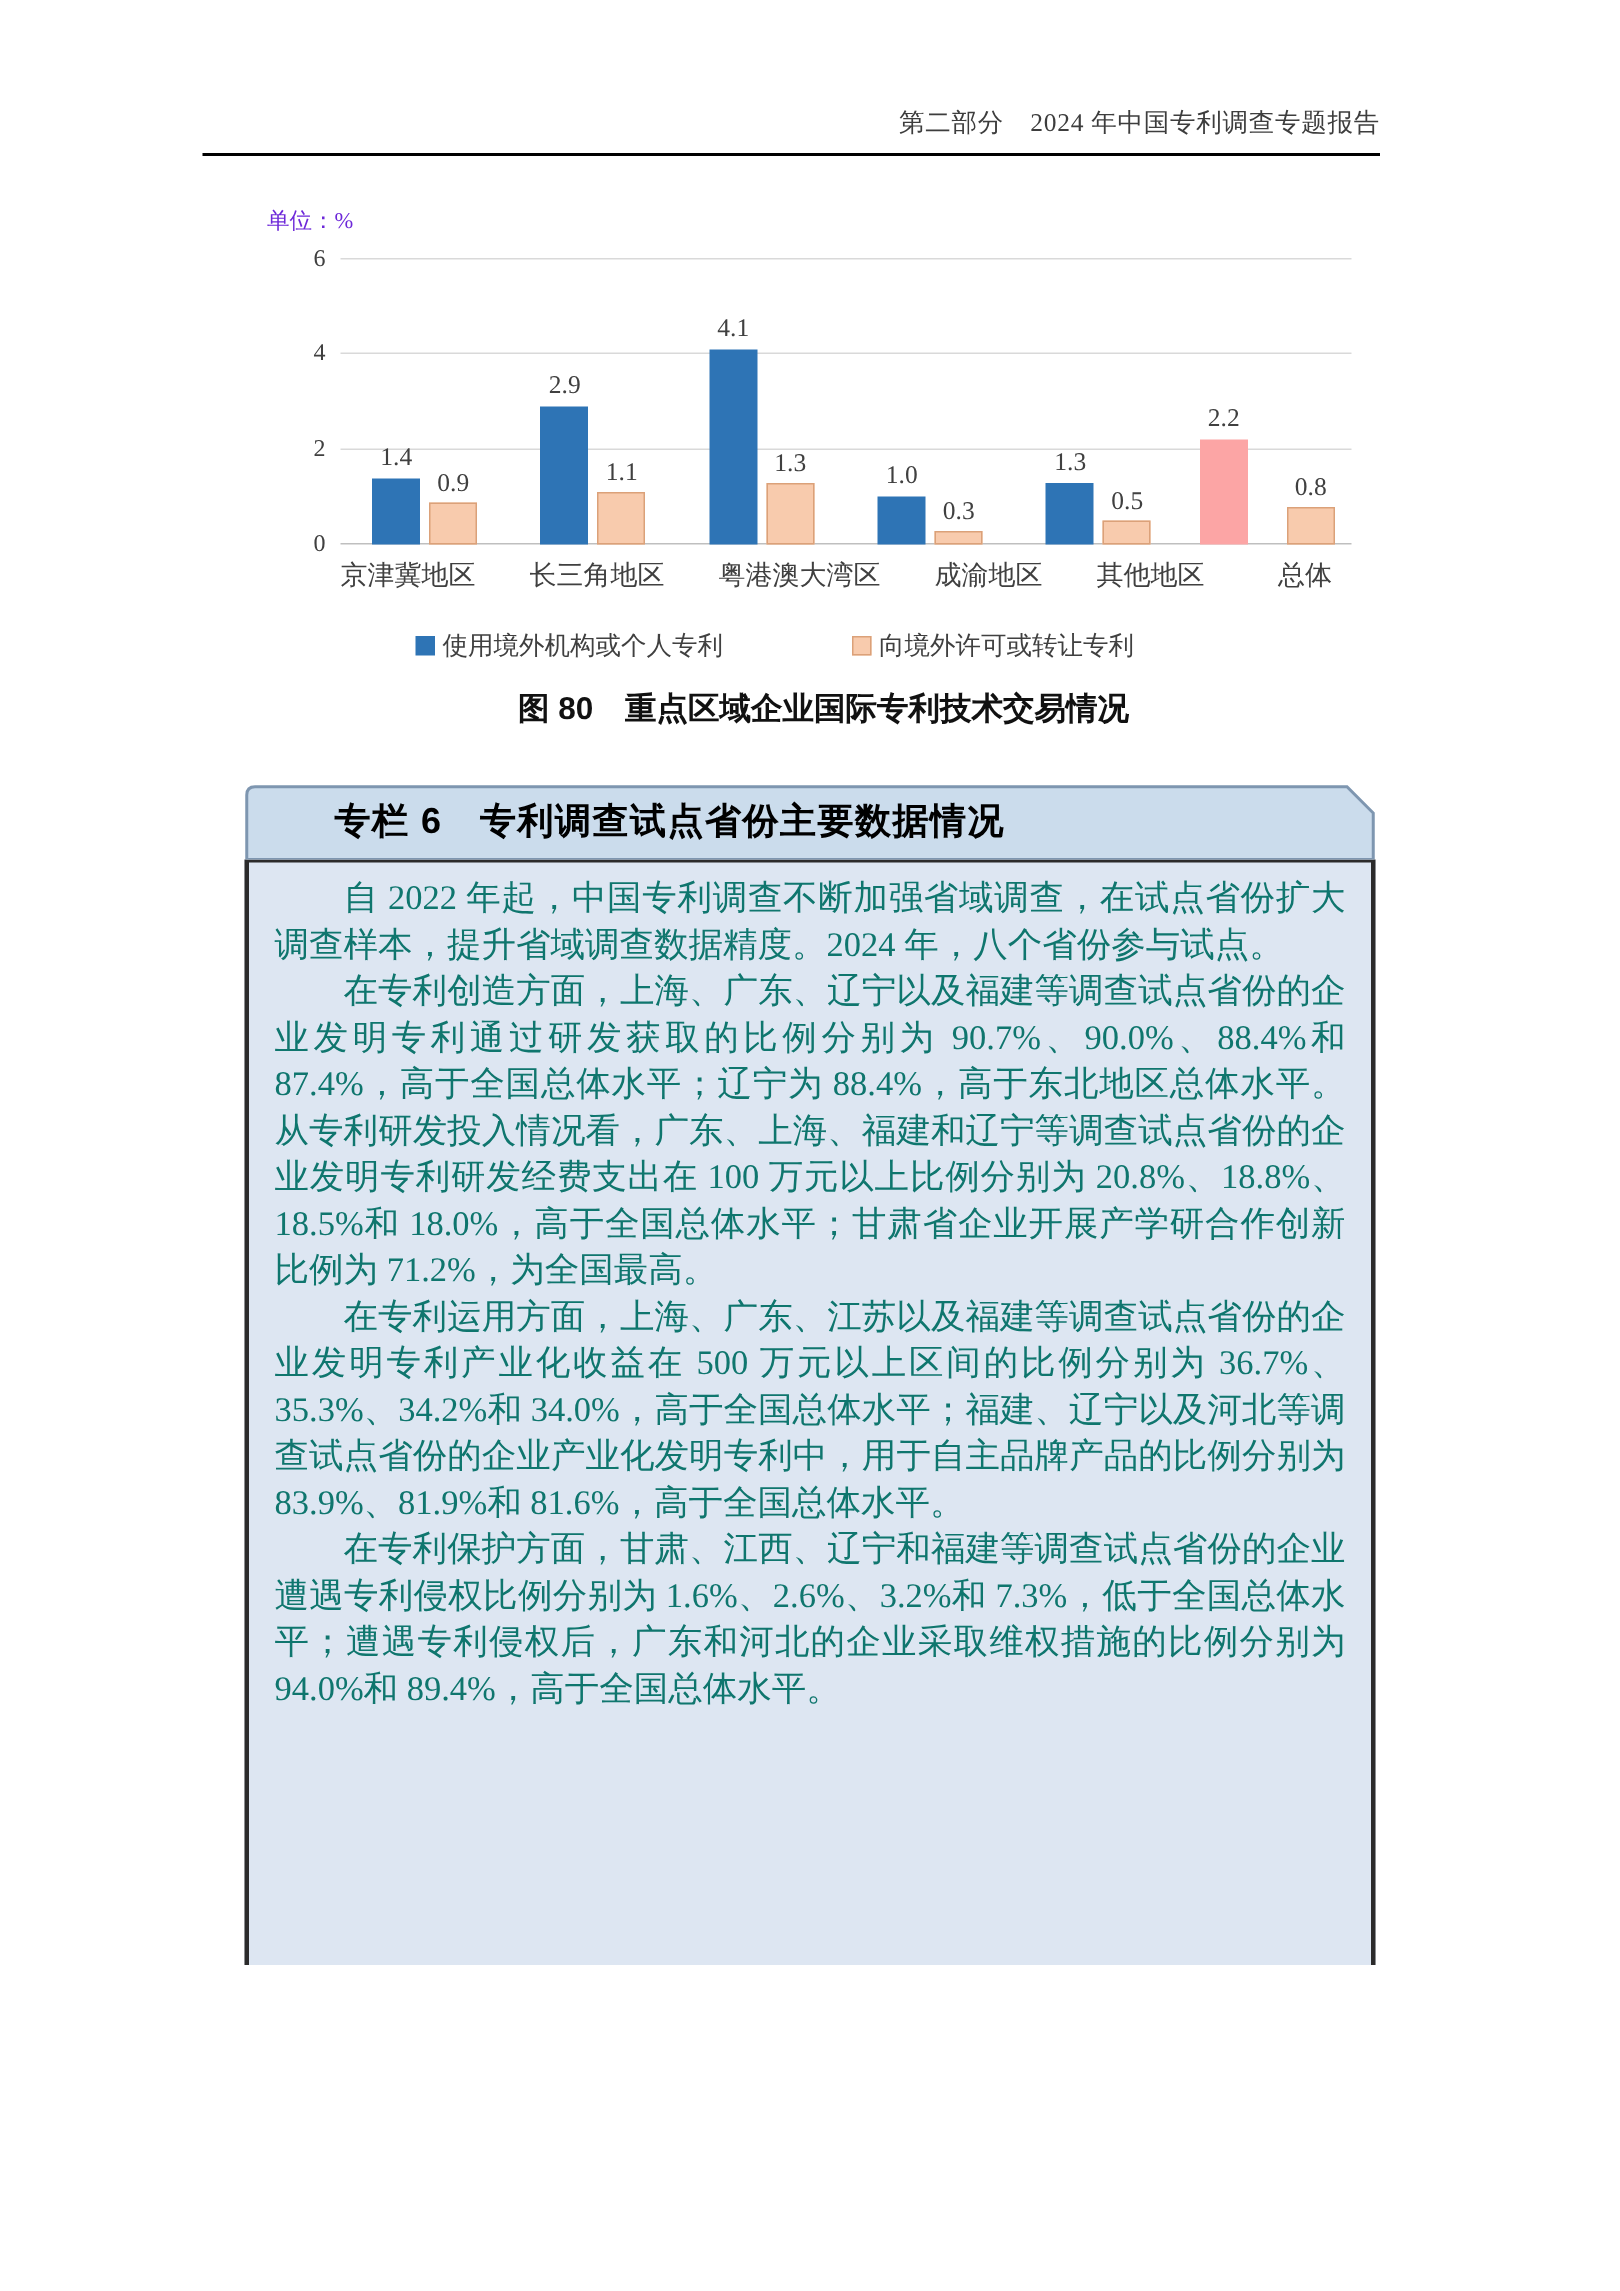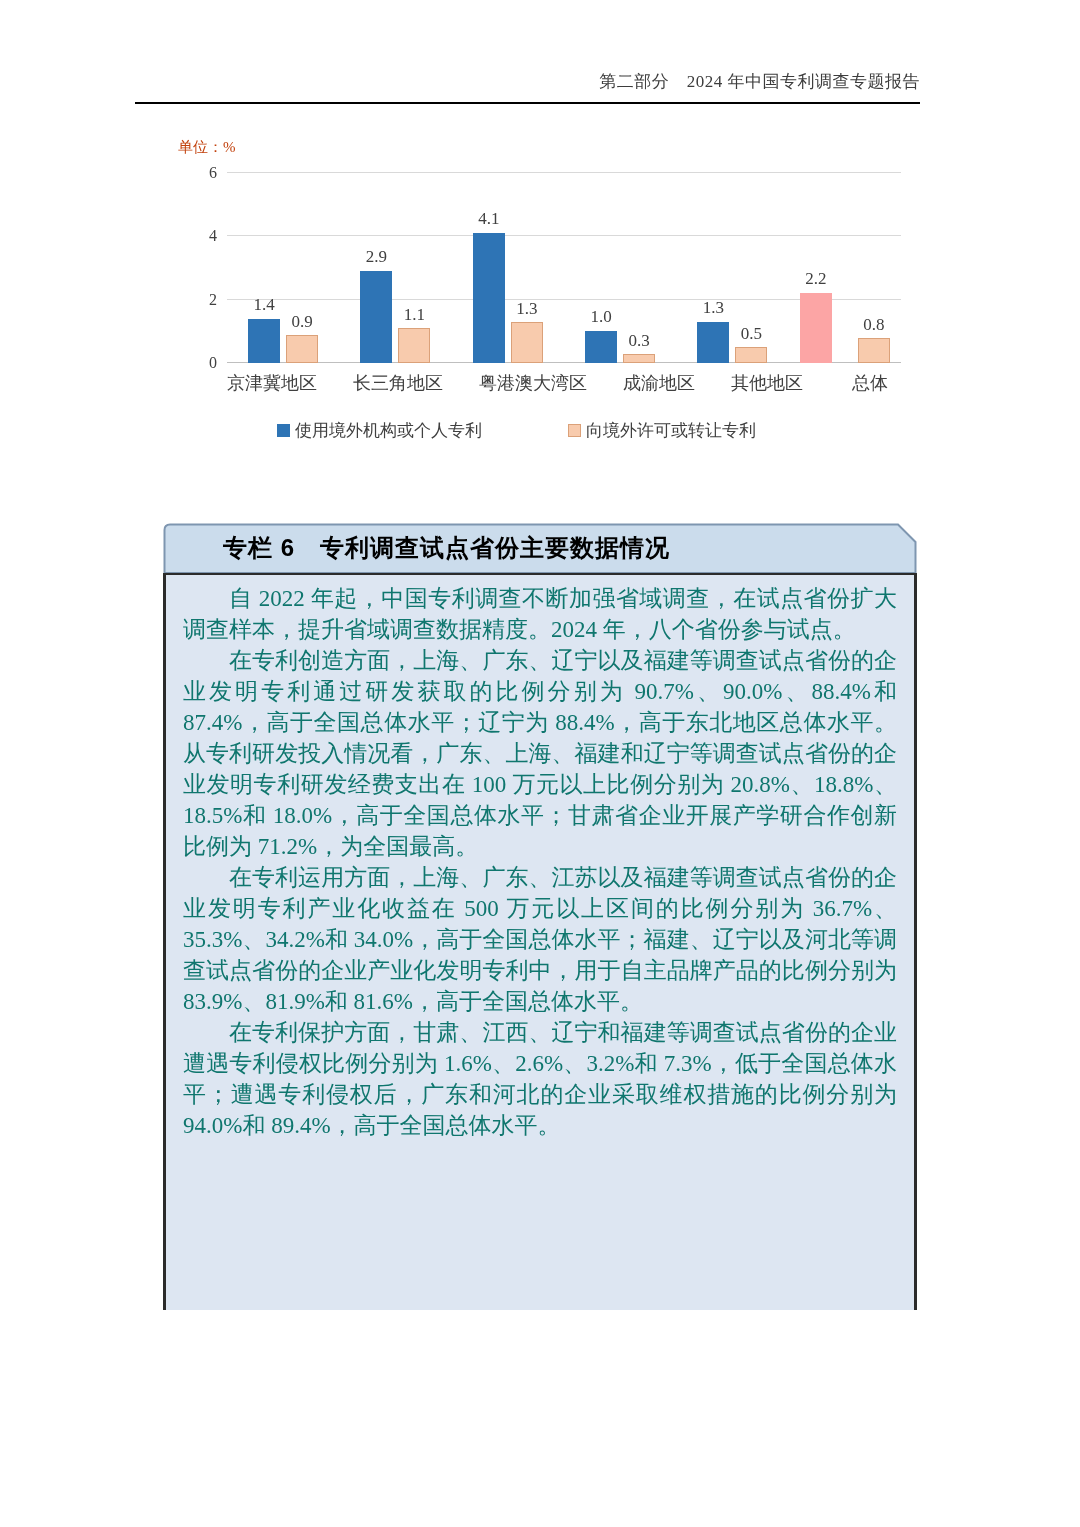--- a/index.html
+++ b/index.html
@@ -15,21 +15,21 @@
   
   .page-header {
     position:absolute; left:135px; right:160px; top:70px;
     text-align:right; font-size:17px; color:#3d3d3d;
     padding-bottom:9px; border-bottom:2px solid #000000;
     letter-spacing:.5px;
   }
 
   
   .chart { position:absolute; left:178px; top:138px; width:742px; }
-  .unit-label { font-size:15px; color:#c2410c; }
+  .unit-label { font-size:15px; color:#6d28d9; }
   .plot {
     position:relative; margin-left:49px; margin-top:16px;
     width:674px; height:190px;
   }
   .gridline {
     position:absolute; left:0; right:0; height:1px;
     background:#d9d9d9;
   }
   .gridline.axis { background:#bfbfbf; }
   .ytick {
@@ -179,20 +179,21 @@
     <div class="legend">
         <div class="legend-item">
           <span class="legend-swatch" style="background: rgb(46, 116, 181);"></span>
           <span class="legend-label">使用境外机构或个人专利</span>
         </div>
         <div class="legend-item">
           <span class="legend-swatch" style="background: rgb(248, 203, 173); border: 1px solid rgb(219, 161, 121);"></span>
           <span class="legend-label">向境外许可或转让专利</span>
         </div>
       </div>
+    <div class="chart-caption">图 80　重点区域企业国际专利技术交易情况</div>
   </div>
 
   <div class="callout">
     <div class="callout-header">
       <svg viewBox="0 0 754 50">
         <path id="hdr-shape" d="M1.5,7 Q1.5,1.5 7,1.5 L735,1.5 L752.5,19 L752.5,50 L1.5,50 Z" fill="#CBDCEC" stroke="#7E96B0" stroke-width="2"></path>
       </svg>
       <div class="callout-title">专栏 6　专利调查试点省份主要数据情况</div>
     </div>
     <div class="callout-body" style="background: rgb(221, 230, 242);">

